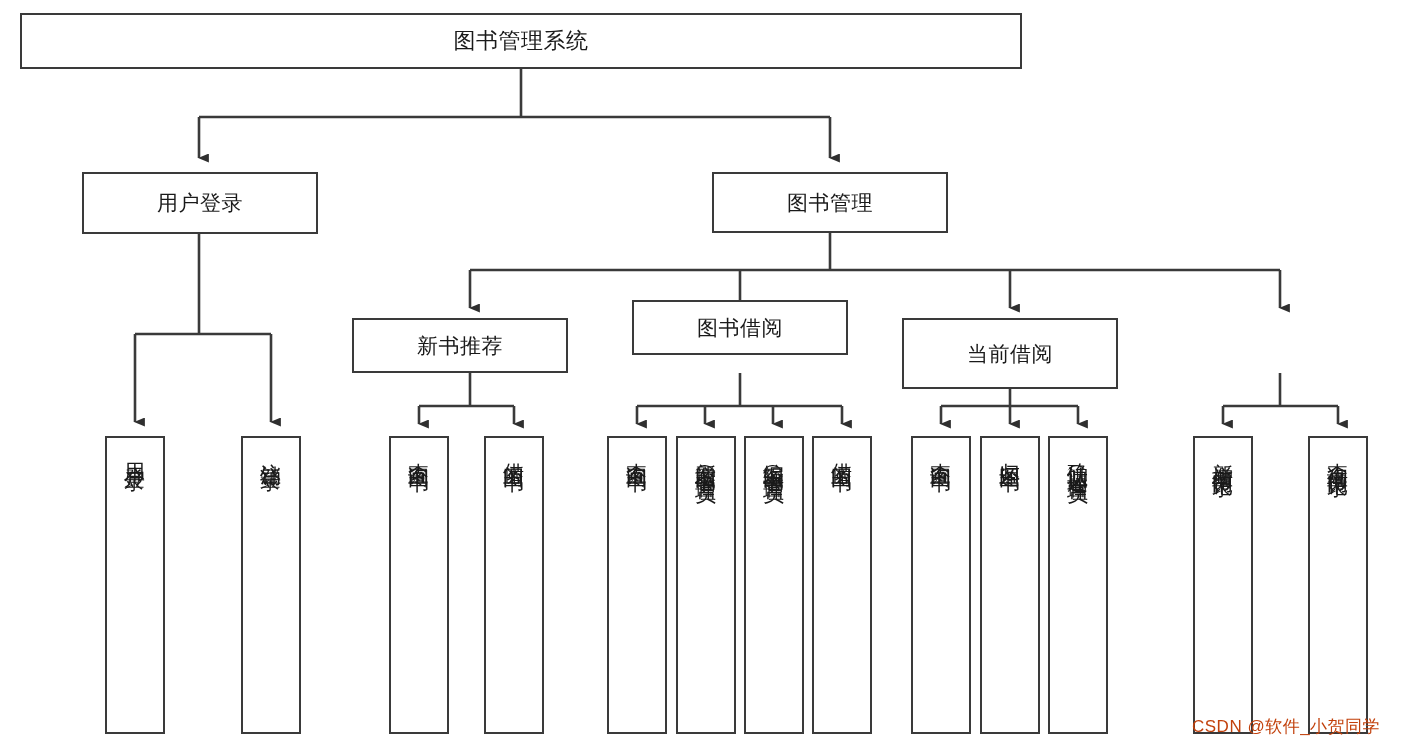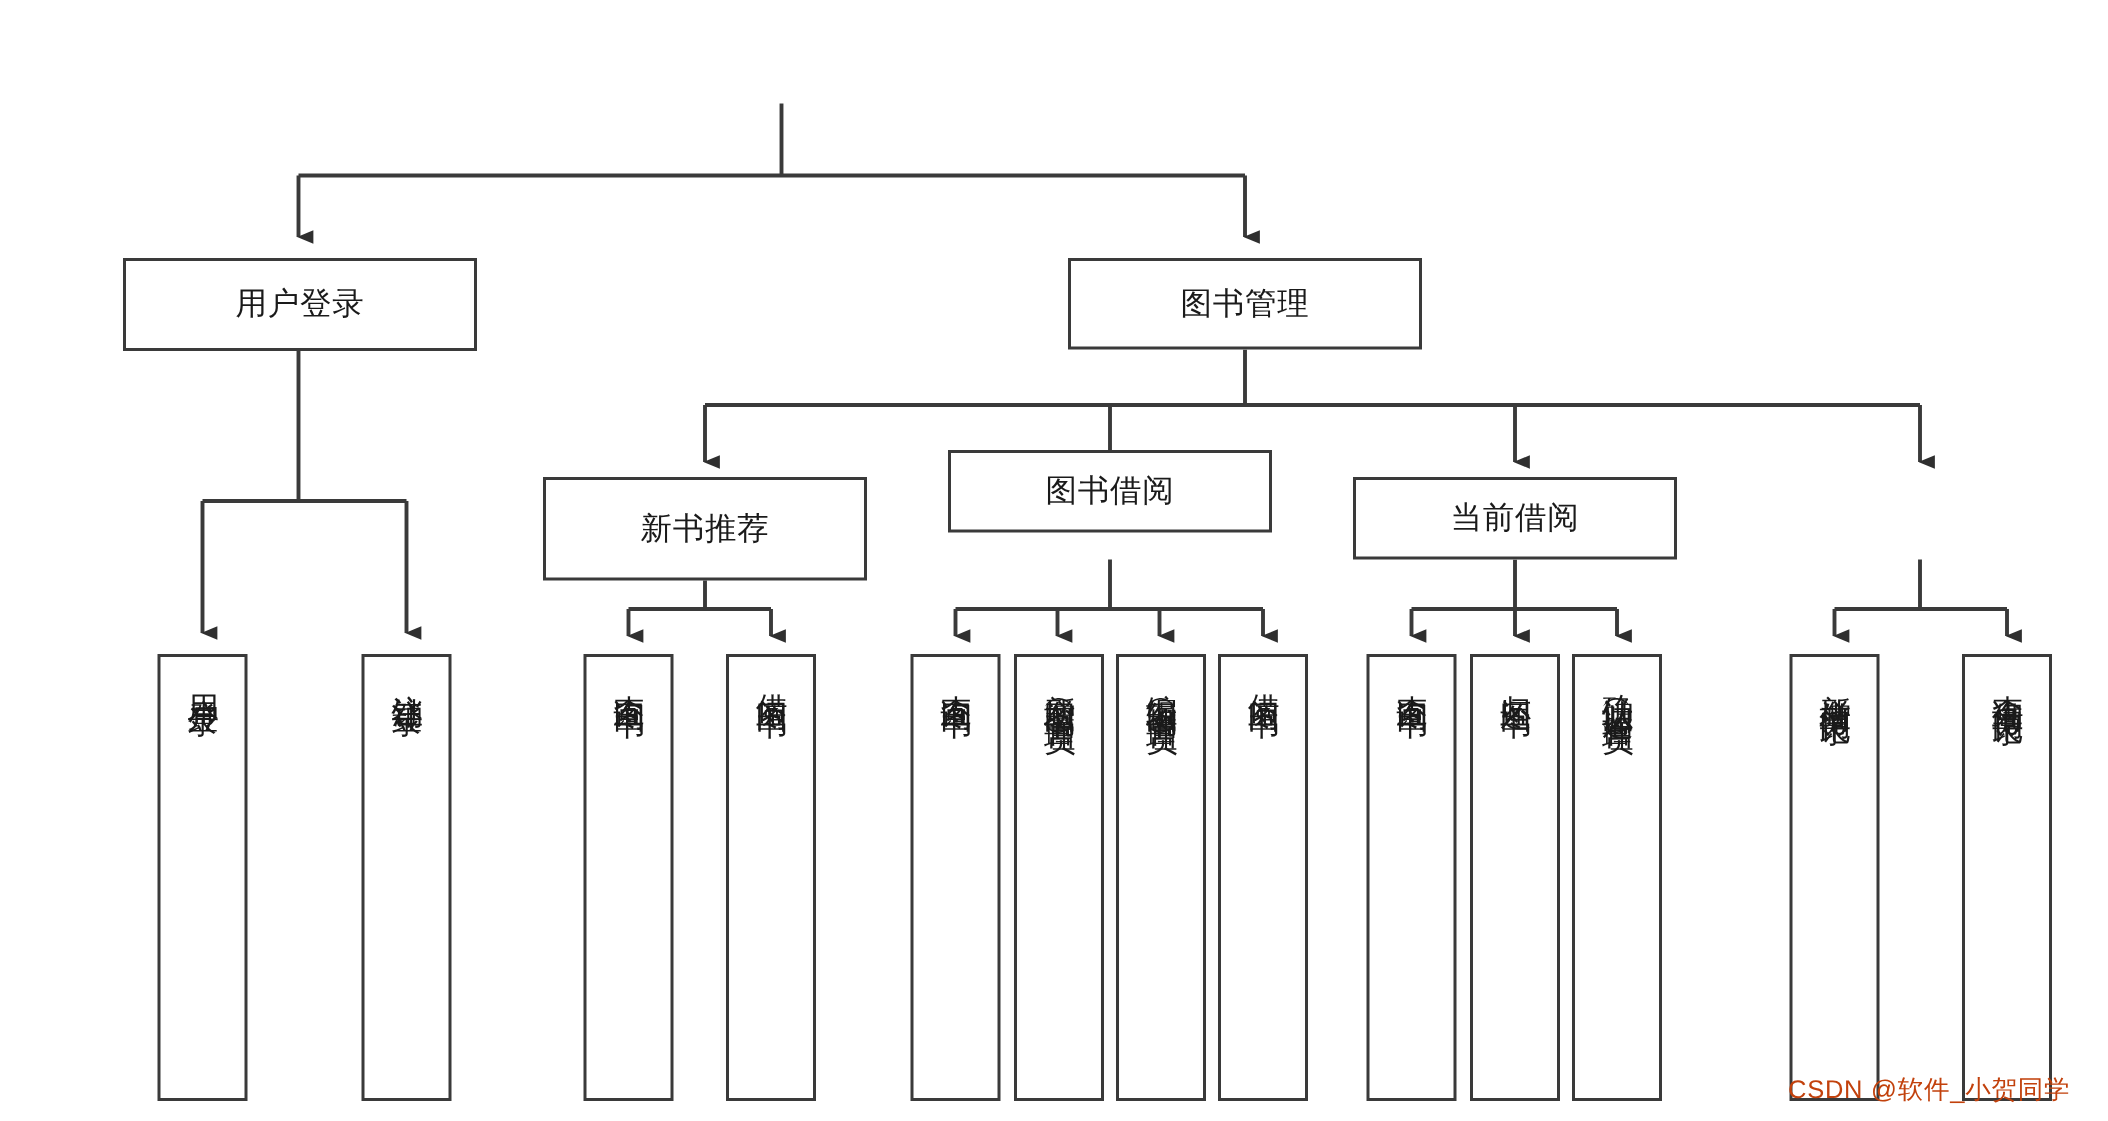--- a/index.html
+++ b/index.html
@@ -122,35 +122,38 @@
       <path d="M 1078 406 L 1078 424" marker-end="url(#arrow)"></path>
 
       <path d="M 1280 373 L 1280 406"></path>
       <path d="M 1223 406 L 1338 406"></path>
       <path d="M 1223 406 L 1223 424" marker-end="url(#arrow)"></path>
       <path d="M 1338 406 L 1338 424" marker-end="url(#arrow)"></path>
 
     </g>
   </svg>
 
+  <div class="node root horiz" style="left:20px; top:13px; width:1002px; height:56px;">
+    <span class="label">图书管理系统</span>
+  </div>
 
   <div class="node horiz" style="left:82px; top:172px; width:236px; height:62px;">
     <span class="label">用户登录</span>
   </div>
   <div class="node horiz" style="left:712px; top:172px; width:236px; height:61px;">
     <span class="label">图书管理</span>
   </div>
 
-  <div class="node horiz" style="left:362px; top:318px; width:216px; height:69px;">
+  <div class="node horiz" style="left:352px; top:318px; width:216px; height:55px;">
     <span class="label">新书推荐</span>
   </div>
   <div class="node horiz" style="left:632px; top:300px; width:216px; height:55px;">
     <span class="label">图书借阅</span>
   </div>
-  <div class="node horiz" style="left:902px; top:318px; width:216px; height:55px;">
+  <div class="node horiz" style="left:902px; top:318px; width:216px; height:71px;">
     <span class="label">当前借阅</span>
   </div>
 
   <div class="node vert" style="left:105px; top:436px; width:60px; height:298px;">
     <span class="label">用户登录</span>
   </div>
   <div class="node vert" style="left:241px; top:436px; width:60px; height:298px;">
     <span class="label">注销登录</span>
   </div>
 

